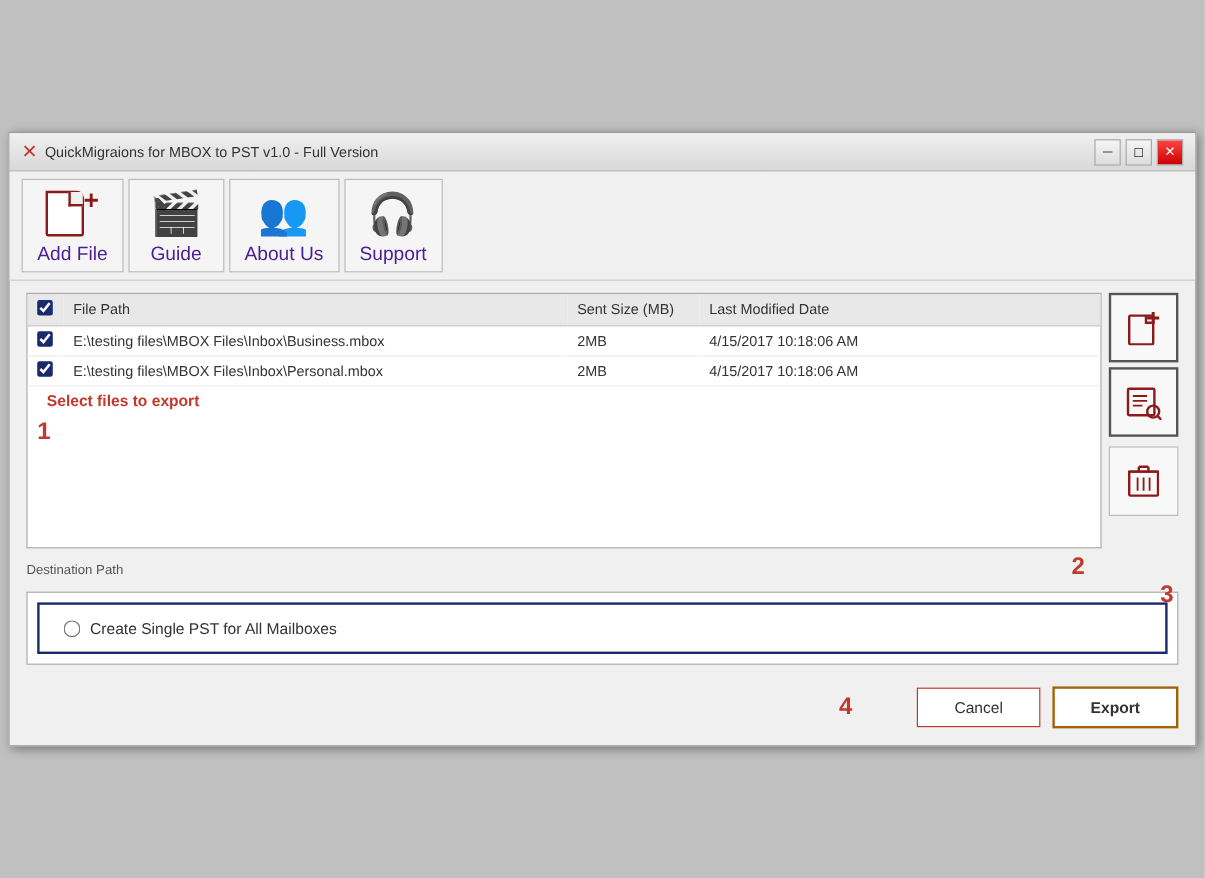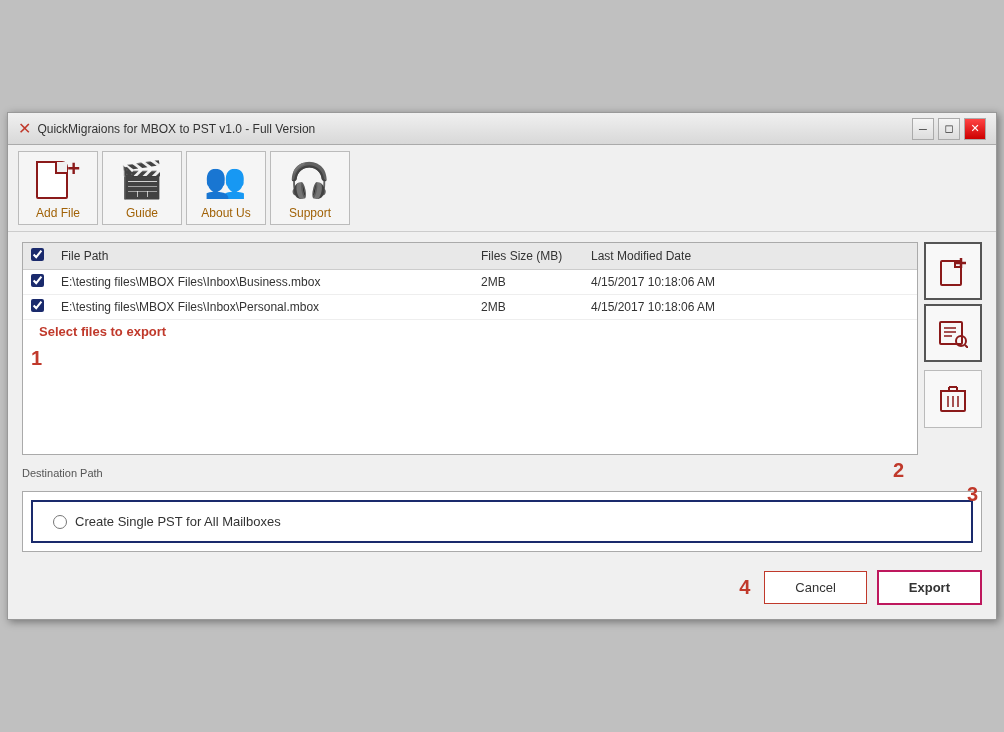--- a/index.html
+++ b/index.html
@@ -76,22 +76,22 @@
       gap: 2px;
     }
     .toolbar-btn .icon-area {
       width: 48px;
       height: 48px;
       display: flex;
       align-items: center;
       justify-content: center;
     }
     .toolbar-btn .btn-label {
-      font-size: 12px;
-      color: #a16207;
+      font-size: 16px;
+      color: #4c1d95;
     }
 
     
     .add-file-icon {
       position: relative;
       width: 44px;
       height: 44px;
     }
     .file-shape {
       width: 32px;
@@ -245,24 +245,25 @@
       gap: 10px;
       padding: 4px 0;
     }
     .cancel-btn {
       padding: 8px 30px;
       border: 1px solid #c0392b;
       background: white;
       color: #333;
       font-size: 13px;
       cursor: pointer;
+      margin-left: 40px;
     }
     .export-btn {
       padding: 8px 30px;
-      border: 2px solid #be185d;
+      border: 2px solid #a16207;
       background: white;
       color: #333;
       font-size: 13px;
       font-weight: bold;
       cursor: pointer;
     }
     .step4-num {
       color: #c0392b;
       font-size: 20px;
       font-weight: bold;
@@ -325,21 +326,21 @@
 
     <div style="display:flex; gap:6px; margin-bottom:12px;">
       <div style="flex:1; border:1px solid #aaa; background:white;">
         <table class="file-table">
           <thead>
             <tr>
               <th>
                 <input type="checkbox" checked="" style="">
               </th>
               <th class="col-path">File Path</th>
-              <th class="col-size">Files Size (MB)</th>
+              <th class="col-size">Sent Size (MB)</th>
               <th class="col-date">Last Modified Date</th>
             </tr>
           </thead>
           <tbody id="file-table-body">
               <tr>
       <td><input type="checkbox" checked="" style=""></td>
       <td>E:\testing files\MBOX Files\Inbox\Business.mbox</td>
       <td>2MB</td>
       <td>4/15/2017 10:18:06 AM</td>
     </tr>

